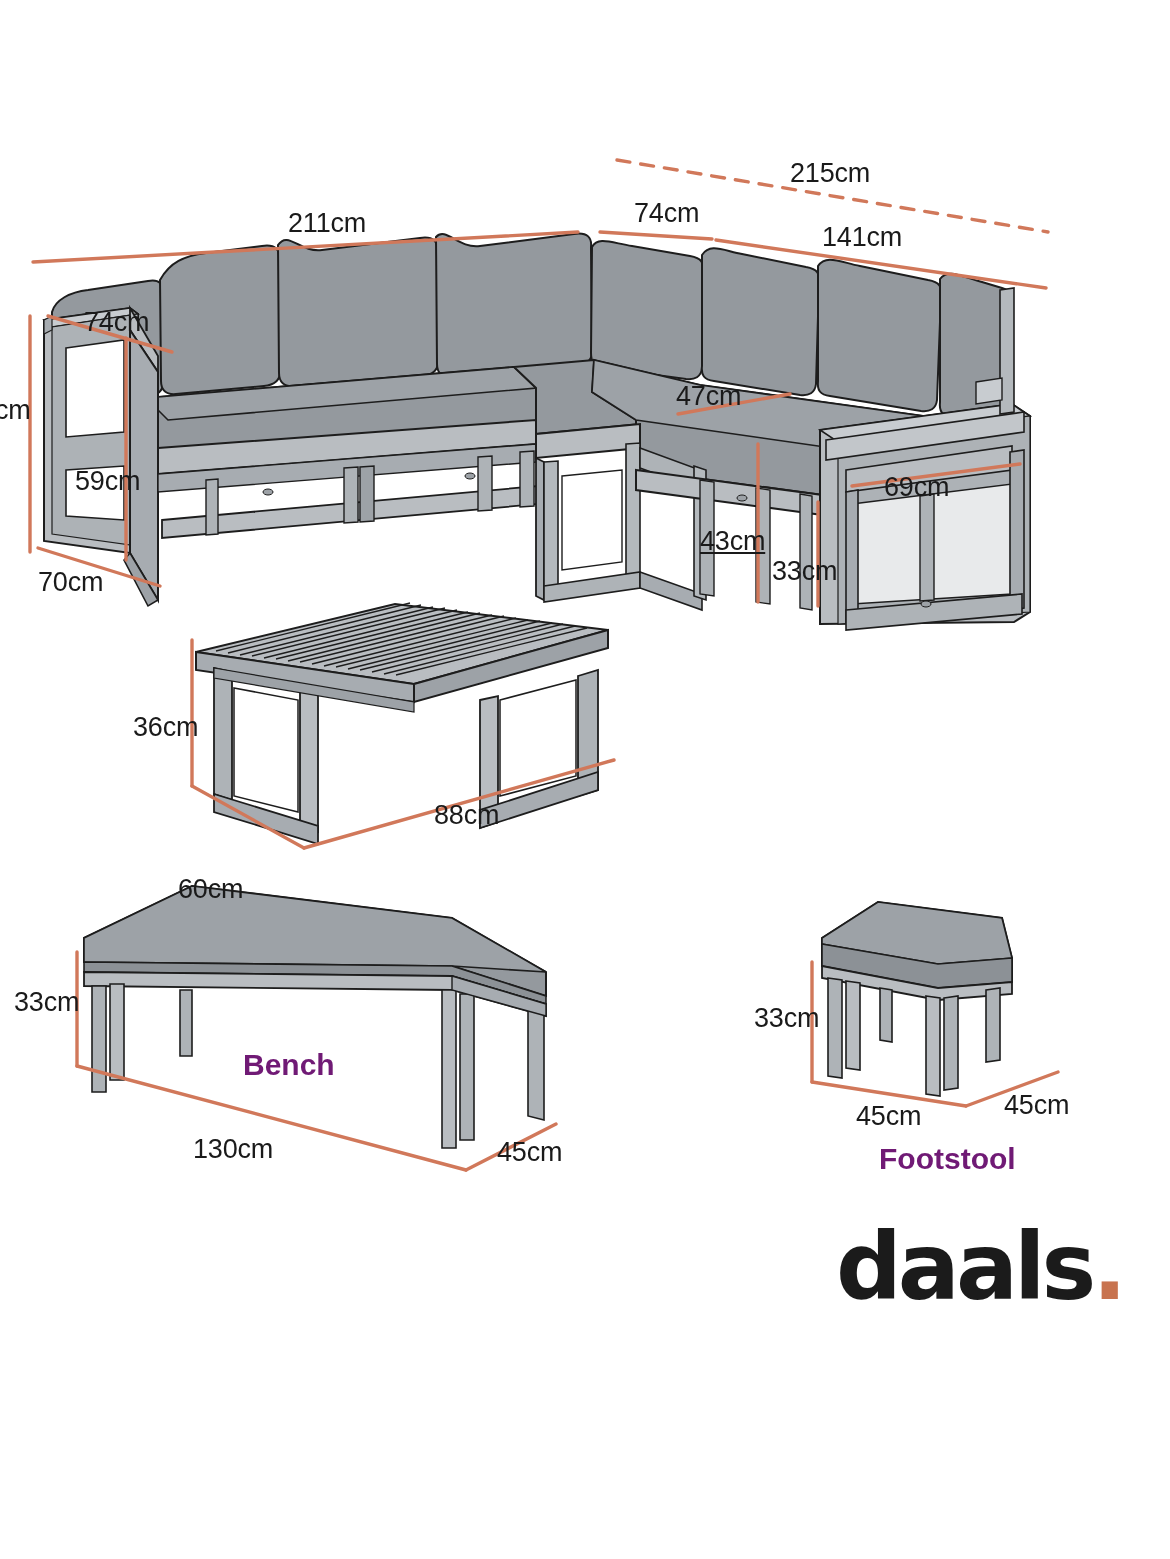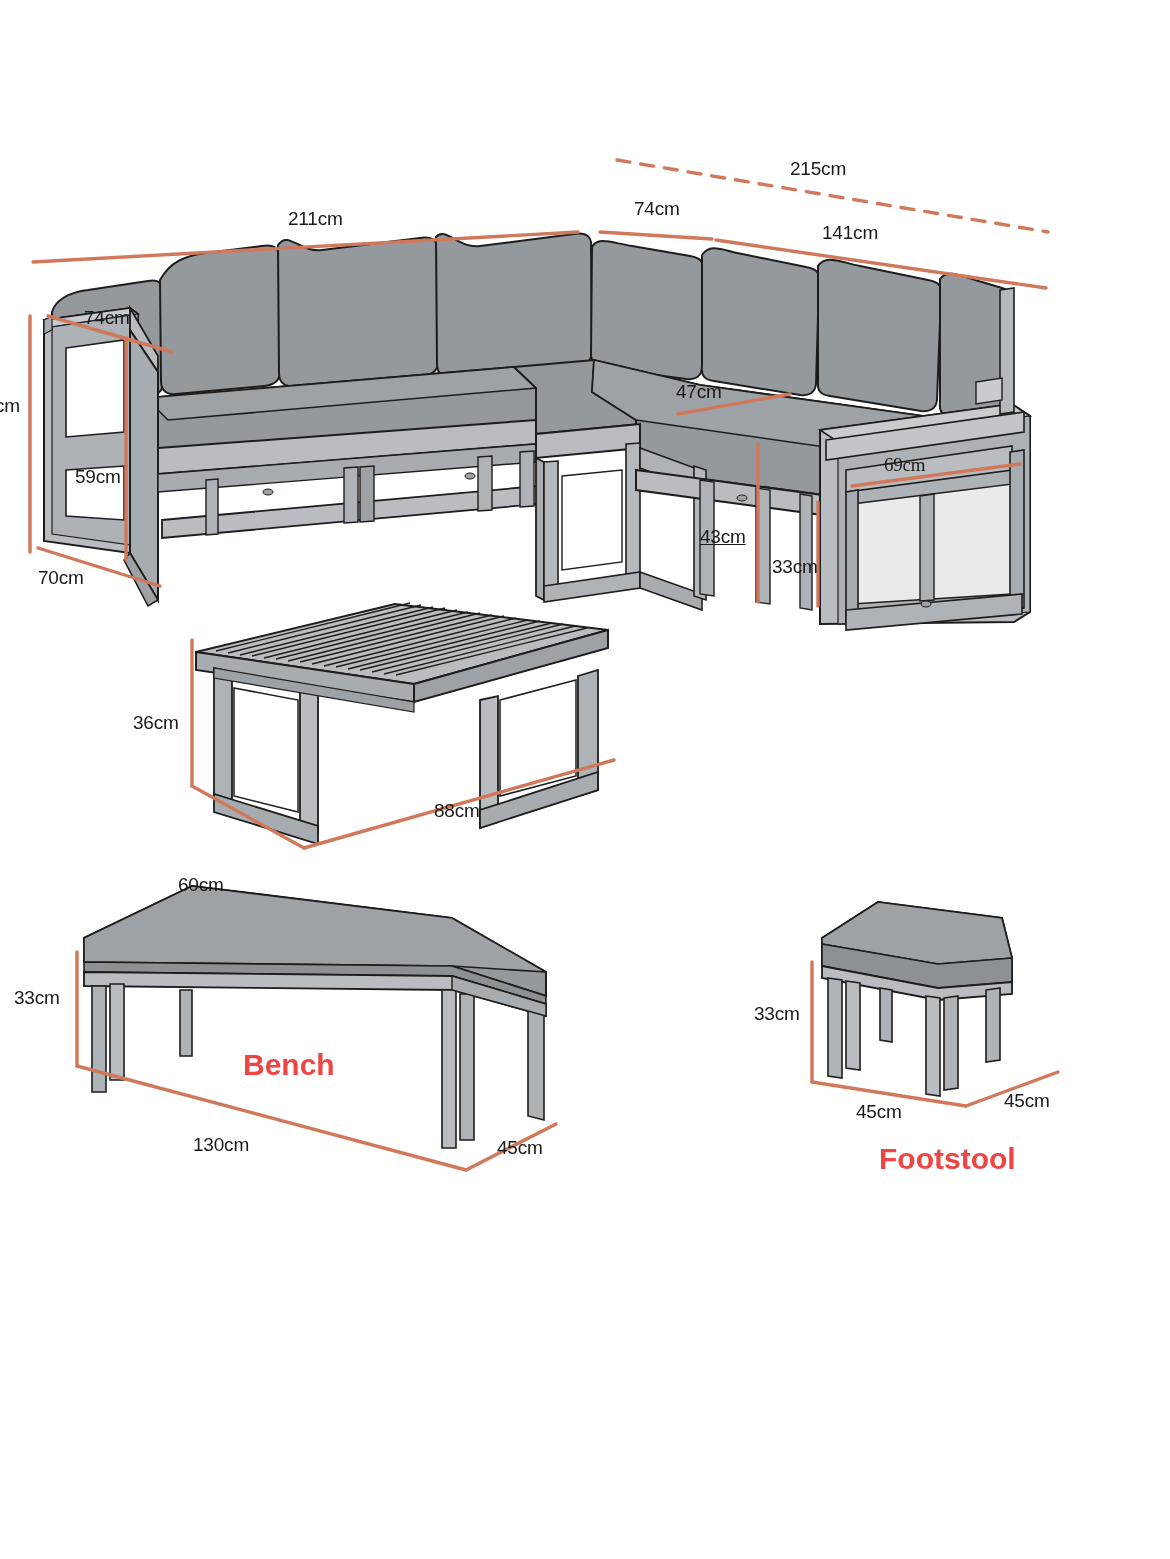--- a/index.html
+++ b/index.html
@@ -7,31 +7,31 @@
     width:1170px;height:1559px;position:relative;overflow:hidden;
     font-family:"Liberation Sans","DejaVu Sans",sans-serif;
     background:#ffffff;
   }
   #stage{position:absolute;inset:0;}
   svg#art{position:absolute;left:0;top:0;width:1170px;height:1559px;display:block;}
 
   .dimtext{
     position:absolute;
     font-family:"Liberation Sans","DejaVu Sans",sans-serif;
-    font-size:19px;
+    font-size:27px;
     color:#1a1a1a;
     white-space:nowrap;
     letter-spacing:-0.2px;
   }
   .partlabel{
     position:absolute;
     font-family:"Liberation Sans","DejaVu Sans",sans-serif;
     font-size:30px;
     font-weight:bold;
-    color:#ef4444;
+    color:#701a75;
     white-space:nowrap;
   }
   #brand{
     position:absolute;
     left:836px;top:1222px;
     font-family:"DejaVu Sans","Liberation Sans",sans-serif;
     font-size:92px;
     font-weight:bold;
     color:#1b1b1b;
     letter-spacing:-4px;
@@ -276,32 +276,33 @@
 
   <div class="dimtext" style="left:288px;top:208px;">211cm</div>
   <div class="dimtext" style="left:84px;top:307px;">74cm</div>
   <div class="dimtext" style="left:-5px;top:395px;">cm</div>
   <div class="dimtext" style="left:75px;top:466px;">59cm</div>
   <div class="dimtext" style="left:38px;top:567px;">70cm</div>
   <div class="dimtext" style="left:634px;top:198px;">74cm</div>
   <div class="dimtext" style="left:790px;top:158px;">215cm</div>
   <div class="dimtext" style="left:822px;top:222px;">141cm</div>
   <div class="dimtext" style="left:676px;top:381px;text-align:right;">47cm</div>
-  <div class="dimtext" style="left:884px;top:454px;font-family:Liberation Serif, serif;">69cm</div>
+  <div class="dimtext" style="left:884px;top:472px;">69cm</div>
   <div class="dimtext" style="left:700px;top:526px;text-decoration:underline;">43cm</div>
   <div class="dimtext" style="left:772px;top:556px;">33cm</div>
 
   <div class="dimtext" style="left:133px;top:712px;text-align:center;">36cm</div>
   <div class="dimtext" style="left:178px;top:853px;margin-top:21px;">60cm</div>
   <div class="dimtext" style="left:434px;top:800px;">88cm</div>
 
   <div class="dimtext" style="left:14px;top:987px;">33cm</div>
   <div class="dimtext" style="left:193px;top:1106px;margin-top:28px;">130cm</div>
   <div class="dimtext" style="left:497px;top:1137px;">45cm</div>
   <div class="partlabel" style="left:243px;top:1048px;">Bench</div>
 
   <div class="dimtext" style="left:754px;top:1003px;">33cm</div>
   <div class="dimtext" style="left:856px;top:1101px;">45cm</div>
   <div class="dimtext" style="left:1004px;top:1090px;">45cm</div>
   <div class="partlabel" style="left:879px;top:1142px;">Footstool</div>
 
+  <div id="brand"><span>daals</span><span class="dot">.</span></div>
 
 </div>
 
 </body></html>

